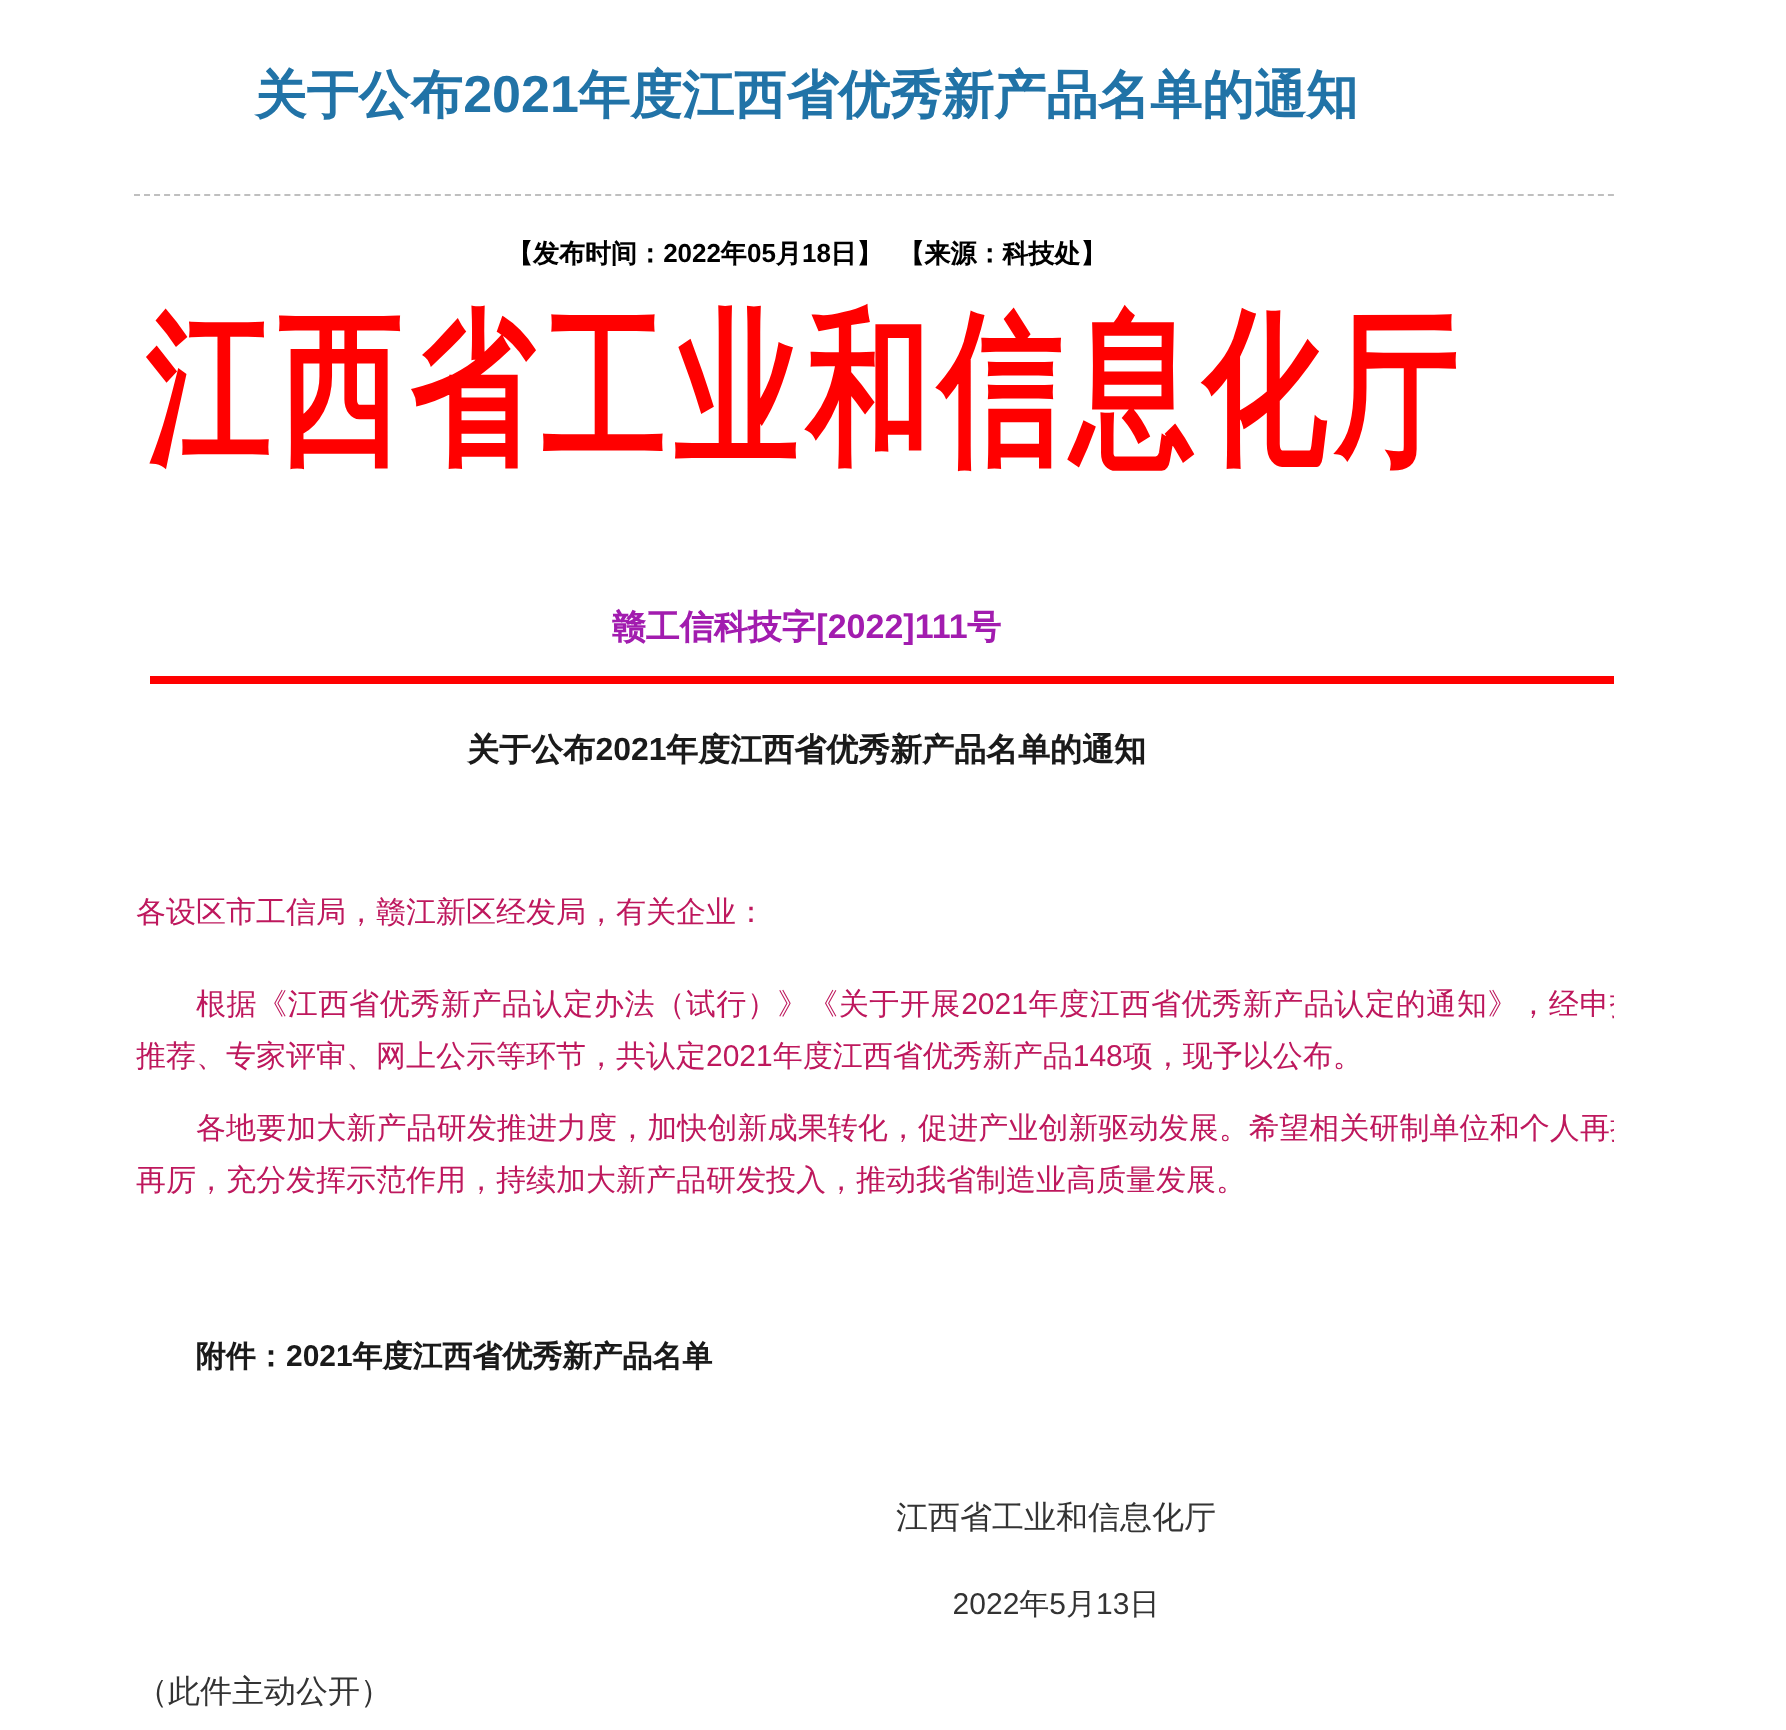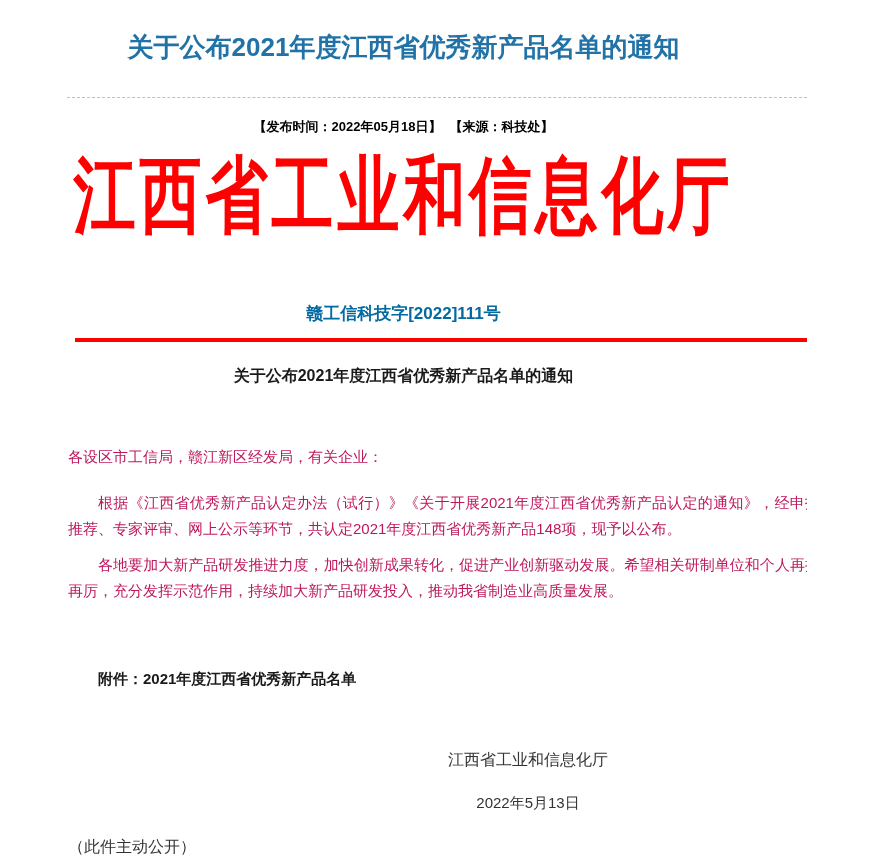--- a/index.html
+++ b/index.html
@@ -67,21 +67,21 @@
   }
   .doc-number {
     position: absolute;
     top: 303px;
     left: 0;
     width: 100%;
     text-align: center;
     font-size: 17px;
     line-height: 22px;
     font-weight: bold;
-    color: #0369a1;
+    color: #a21caf;
   }
   .red-divider {
     position: absolute;
     top: 338px;
     left: 75px;
     width: 743px;
     height: 4px;
     background: #ff0000;
   }
   .doc-title {

